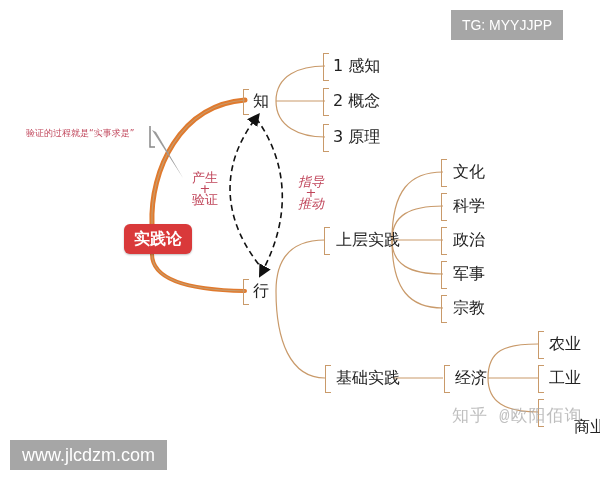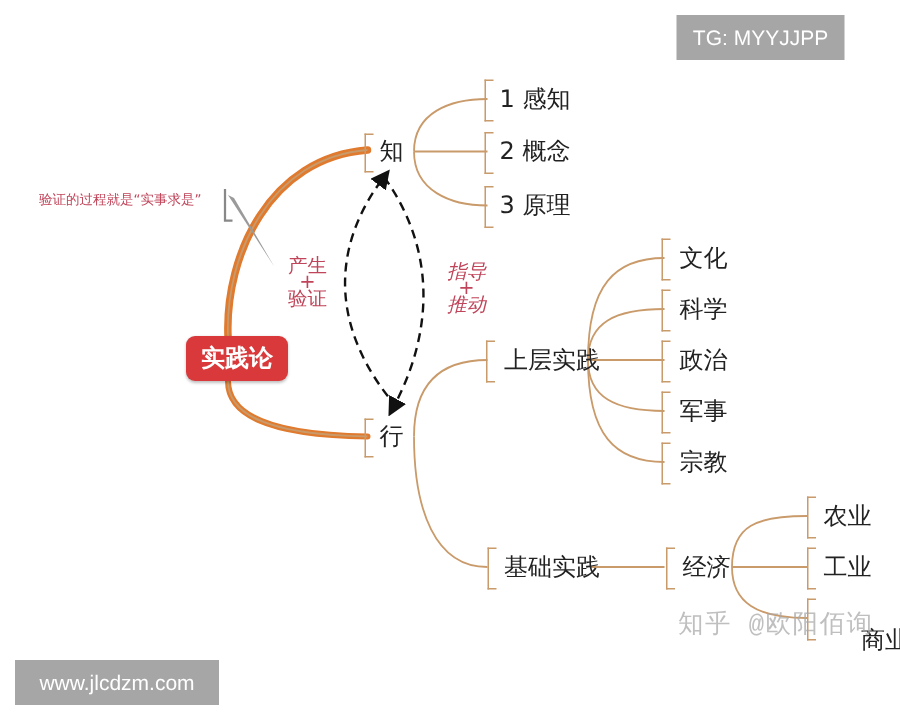--- a/index.html
+++ b/index.html
@@ -9,22 +9,22 @@
   .node { position:absolute; font-size:16px; color:#222; white-space:nowrap; line-height:14px; }
   .bracket { position:absolute; width:5px; border:1.5px solid #c99a6a; border-right:none; }
   .root { position:absolute; left:124px; top:224px; width:68px; height:30px;
           background:#d9393a; border-radius:6px; color:#fff; font-size:16px; font-weight:bold;
           display:flex; align-items:center; justify-content:center; box-shadow:0 1px 2px rgba(0,0,0,0.25); }
   .note { position:absolute; font-size:13px; color:#c0455a; line-height:11px; text-align:center; }
   .callout { position:absolute; left:26px; top:127px; font-size:9px; color:#c0455a; }
   .wm-tg { position:absolute; left:451px; top:10px; width:112px; height:30px; background:#a6a6a6;
            color:#fff; font-size:14px; display:flex; align-items:center; justify-content:center;
            font-family:"Liberation Sans", sans-serif; }
-  .wm-url { position:absolute; left:10px; top:440px; width:136px; height:30px; background:#a6a6a6;
-            color:#fff; font-size:14px; display:flex; align-items:center; justify-content:center;
+  .wm-url { position:absolute; left:10px; top:440px; width:157px; height:30px; background:#a6a6a6;
+            color:#fff; font-size:18px; display:flex; align-items:center; justify-content:center;
             font-family:"Liberation Sans", sans-serif; }
   .wm-zhihu { position:absolute; left:452px; top:404px; font-size:17px; color:rgba(170,170,170,0.75);
               letter-spacing:1px;font-family:Liberation Mono, monospace; }
 </style>
 </head>
 <body>
 
 <svg class="lines" viewBox="0 0 600 480">
 
   <path d="M152 224 C150 170, 180 105, 245 100" fill="none" stroke="#e07a2e" stroke-width="5" stroke-linecap="round"></path>

